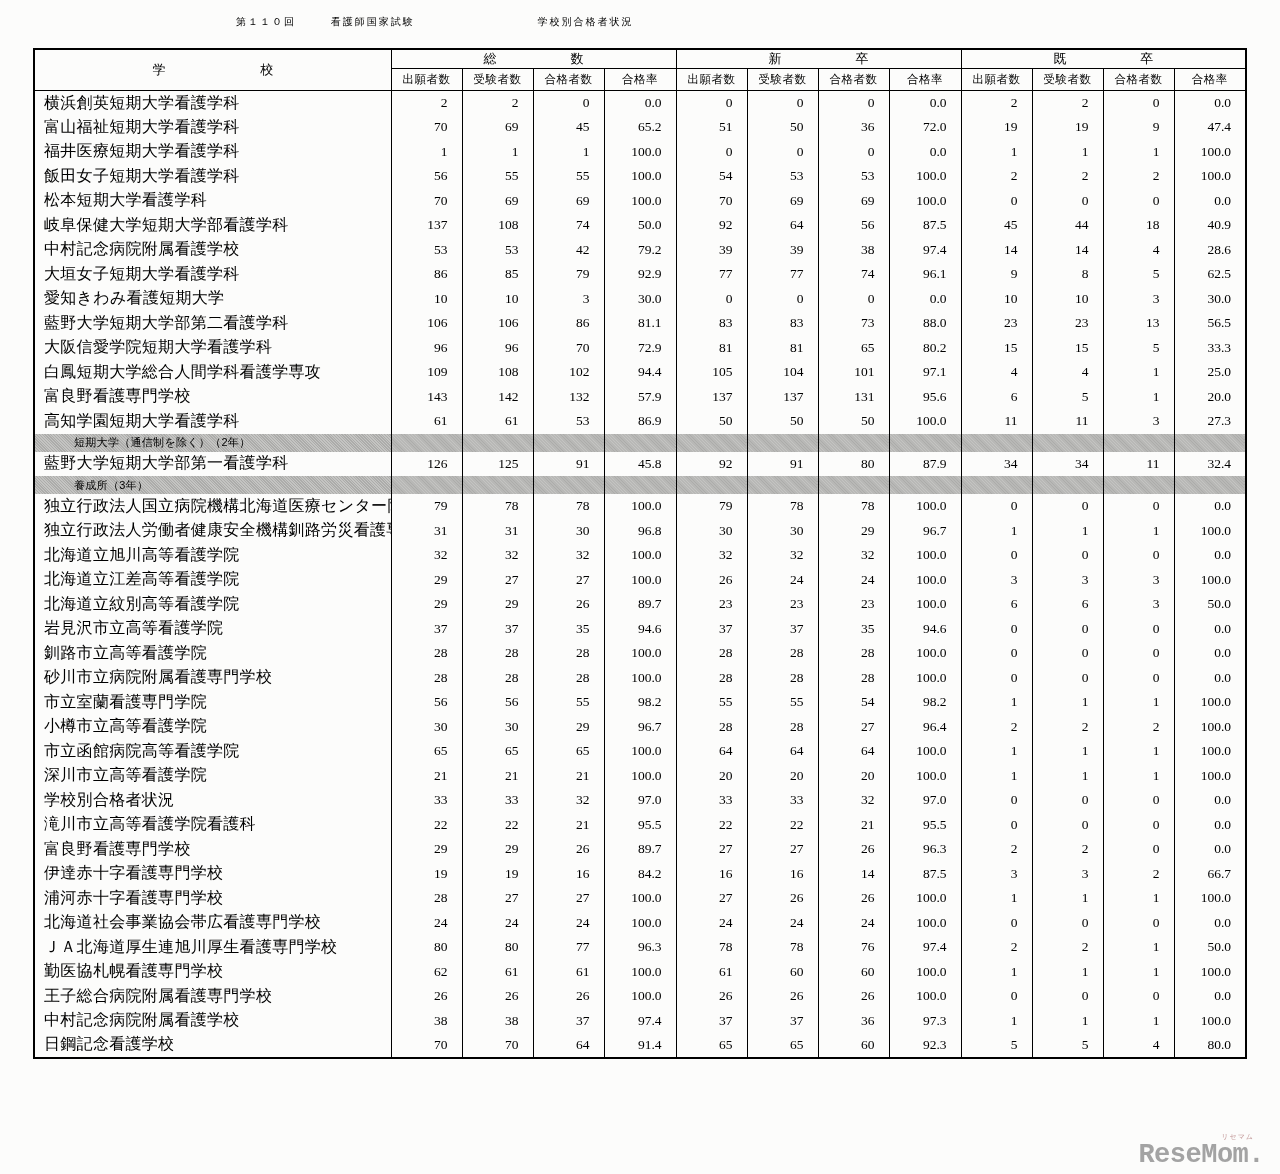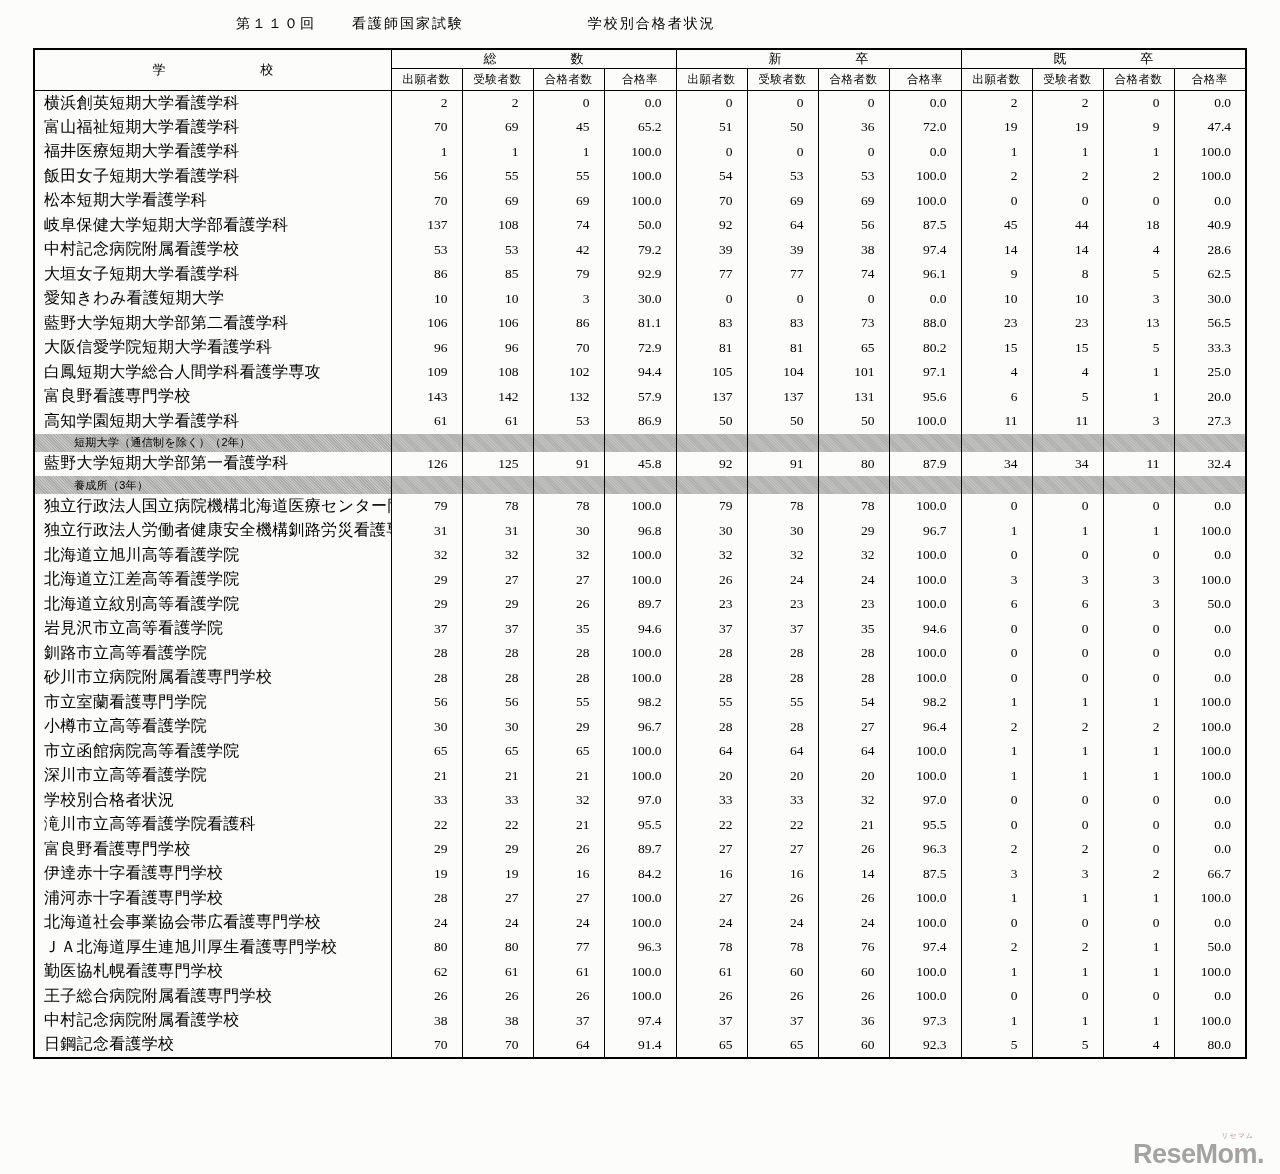--- a/index.html
+++ b/index.html
@@ -9,21 +9,21 @@
     background: #fcfcfb;
     color: #000;
     font-family: "Liberation Sans", "DejaVu Sans", sans-serif;
     position: relative;
     overflow: hidden;
   }
 
   
   .title-bar {
     position: absolute; top: 15px; left: 236px;
-    font-size: 14px; letter-spacing: 2px; white-space: nowrap;
+    font-size: 10px; letter-spacing: 2px; white-space: nowrap;
   }
   .title-bar .t-exam   { margin-left: 30px; }
   .title-bar .t-sub    { margin-left: 118px; }
 
   
   table.results {
     position: absolute; left: 33px; top: 48px;
     width: 1212px; table-layout: fixed;
     border-collapse: collapse;
     border: 2px solid #000;
@@ -83,21 +83,21 @@
   .wm-small {
     display: block;
     font-size: 7px; color: #c39a9a;
     margin-right: 10px; margin-bottom: -2px;
     letter-spacing: 1px;
   }
   .wm-main {
     font-size: 27px; font-weight: bold;
     color: #a3a3a3;
     letter-spacing: -0.5px;
-    font-family: Liberation Sans, sans-serif;
+    font-family: Liberation Mono, monospace;
     margin-top: 44px;
   }
 </style>
 </head>
 <body>
 
 <div class="title-bar">
   <span class="t-no">第１１０回</span>
   <span class="t-exam">看護師国家試験</span>
   <span class="t-sub">学校別合格者状況</span>

